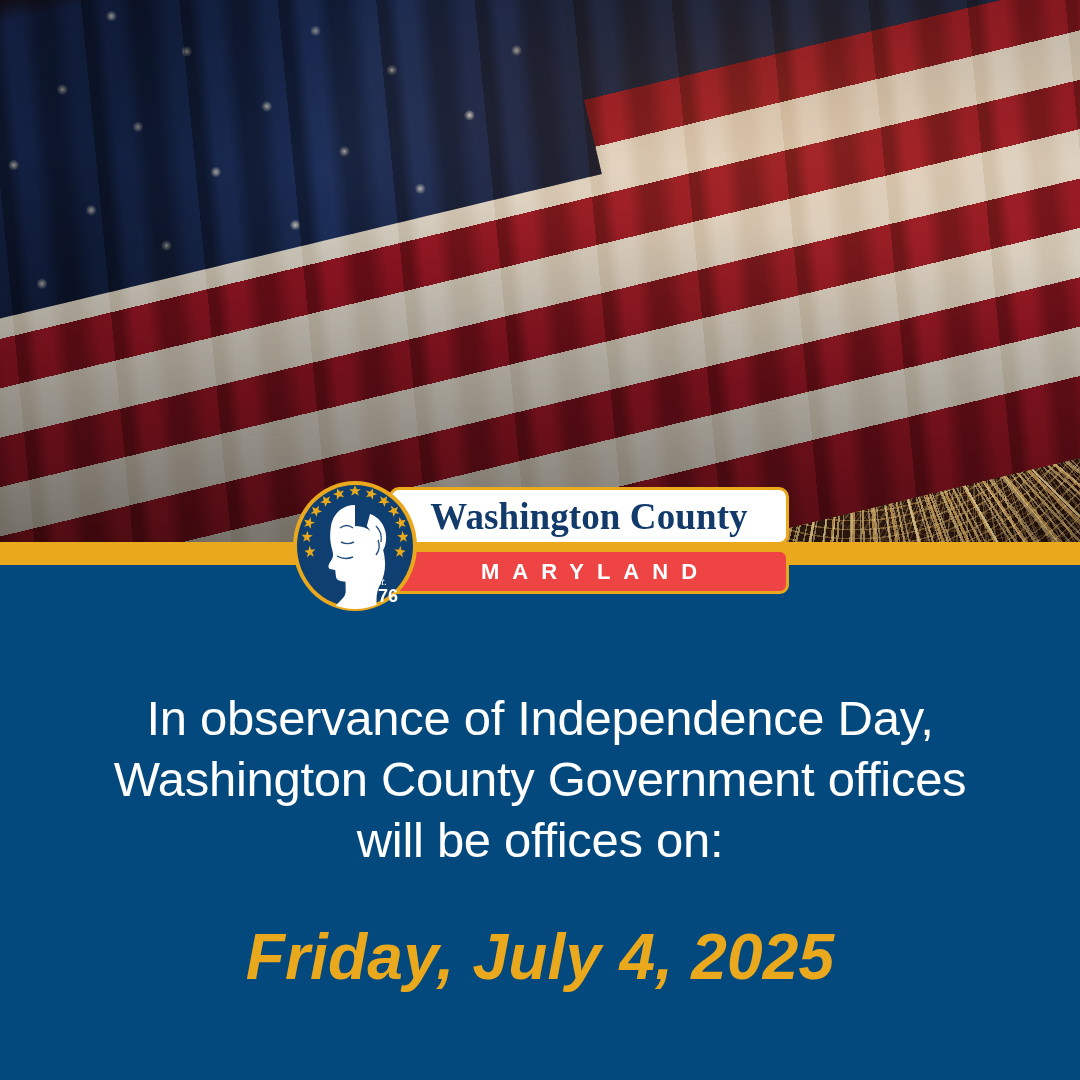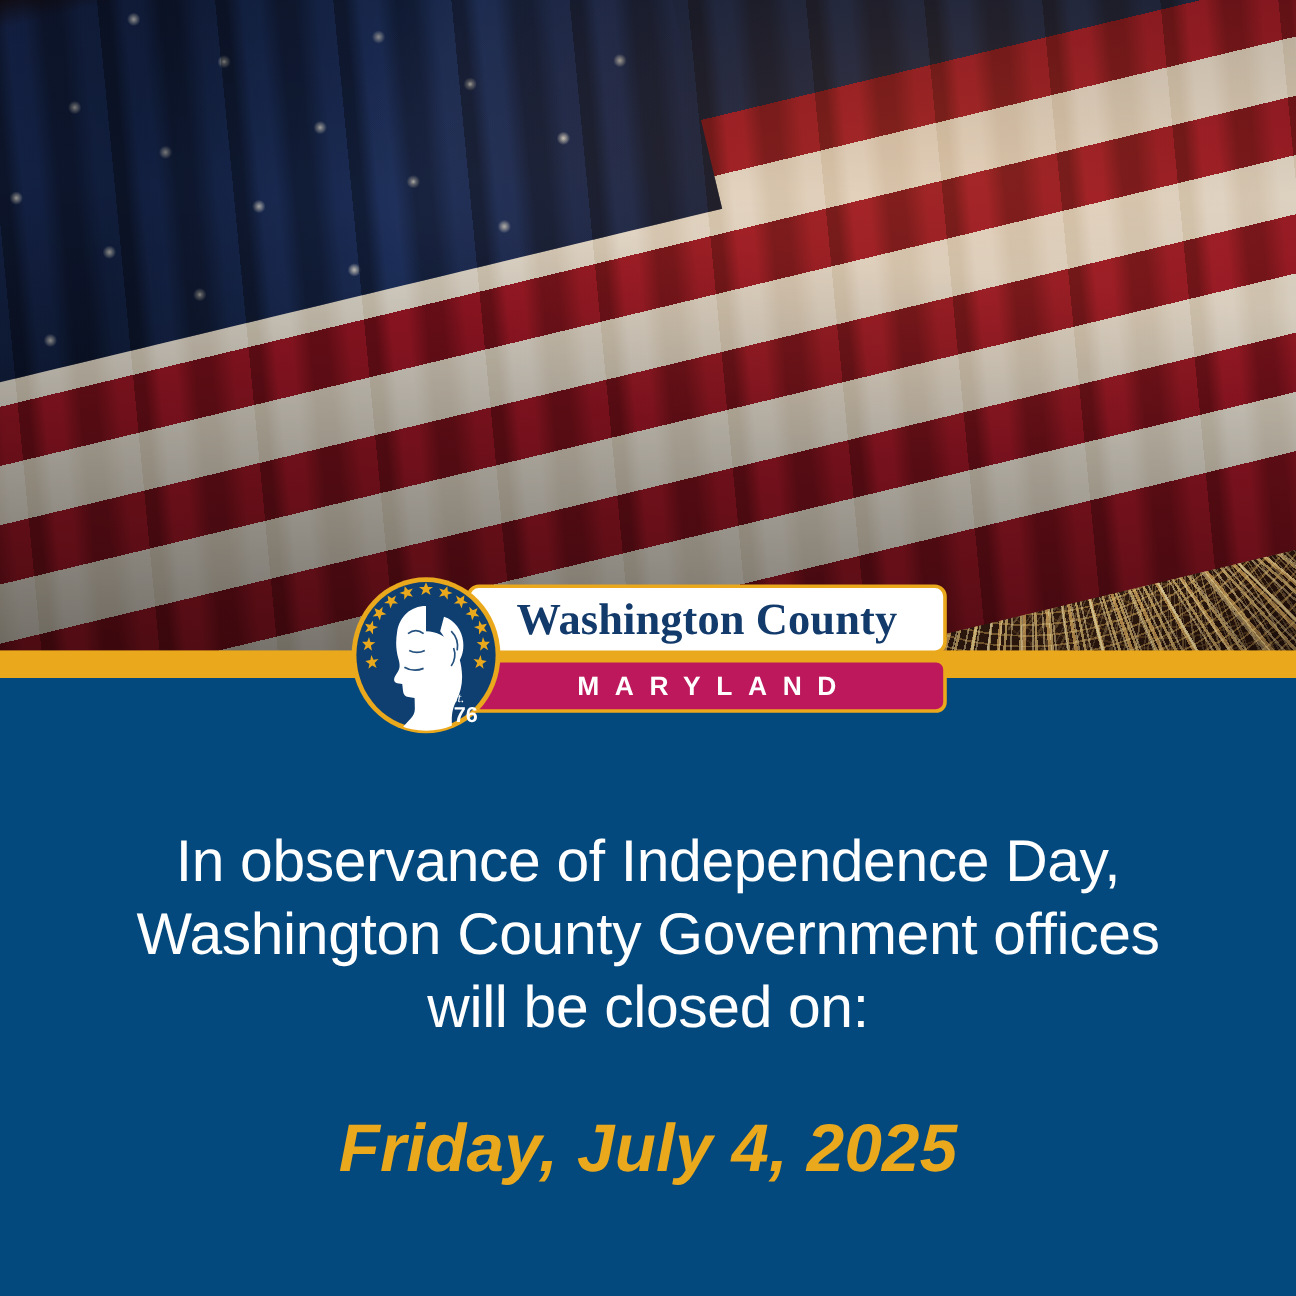--- a/index.html
+++ b/index.html
@@ -229,21 +229,21 @@
     font-size:37px; font-weight:700;
     color:#123a6b;
     letter-spacing:.1px;
     white-space:nowrap;
     line-height:1;
   }
   
   .mdbar {
     position:absolute; left:97px; top:69px;
     width:400px; height:45px;
-    background:#be185d;
+    background:#ef4444;
     border:3px solid #eaa81c;
     border-radius:9px;
     display:flex; align-items:center; justify-content:center;
   }
   .mdbar-text {
     font-family:"Liberation Sans", sans-serif;
     font-size:22px; font-weight:700; color:#ffffff;
     letter-spacing:13px; text-indent:13px;
     white-space:nowrap; line-height:1;
   }
@@ -267,21 +267,21 @@
 
   .date-line {
     position:absolute; left:50%; top:928px;
     transform:translateX(-50%);
     width:980px;
     text-align:center;
     color:#eaa81c;
     font-family:"Liberation Sans", sans-serif;
     font-style:italic;
     font-weight:700;
-    font-size:56px;
+    font-size:64px;
     line-height:58px;
     letter-spacing:.2px;
   }
 </style>
 </head>
 <body>
 
 <div id="poster">
 
   <div class="photo">
@@ -434,18 +434,18 @@
       </g>
 
       <text x="80" y="105" font-family="Liberation Serif, serif" font-style="italic" font-size="11" fill="#ffffff">est.</text>
       <text x="66" y="122" font-family="Liberation Sans, sans-serif" font-weight="bold" font-size="18" fill="#ffffff">1776</text>
     </svg>
   </div>
 
   <div class="message">
     <span class="ln">In observance of Independence Day,</span>
     <span class="ln">Washington County Government offices</span>
-    <span class="ln">will be closed on:</span>
+    <span class="ln">will be offices on:</span>
   </div>
 
   <div class="date-line">Friday, July 4, 2025</div>
 
 </div>
 
 </body></html>

